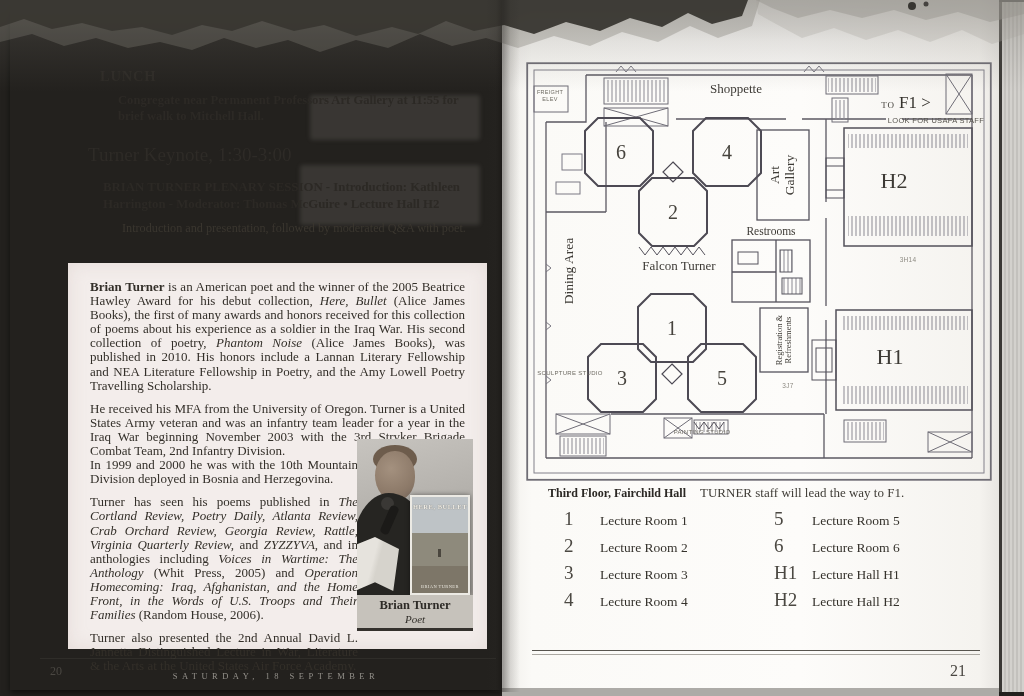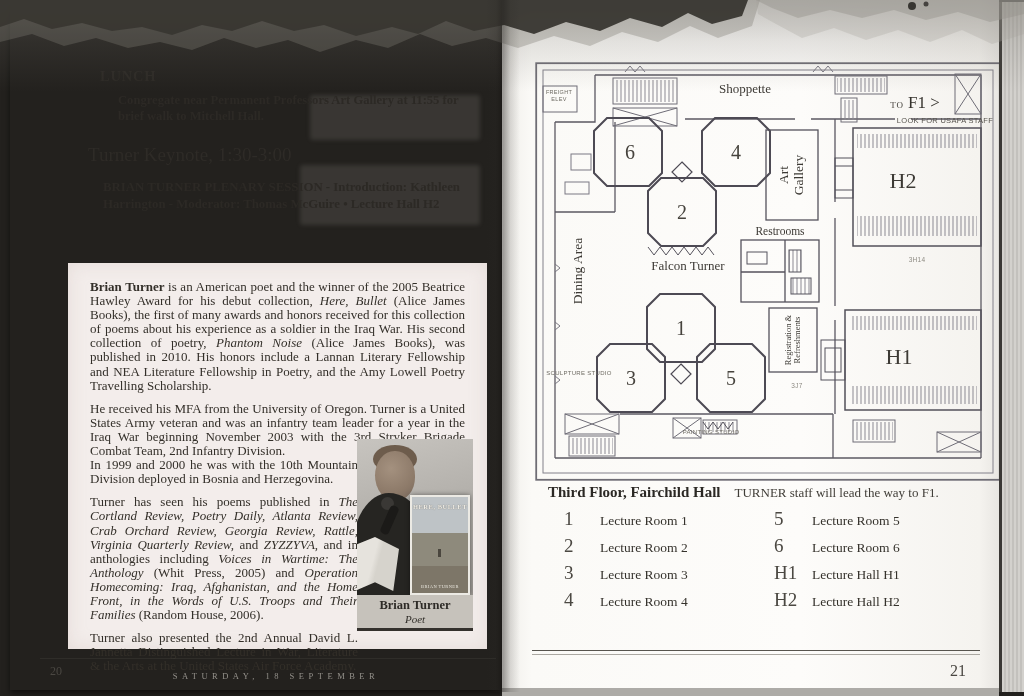--- a/index.html
+++ b/index.html
@@ -72,34 +72,34 @@
   .cap-role{font-size:11px;font-style:italic;color:#33302b;line-height:1.15;}
   .caption-rule{width:116px;height:3px;background:#34312d;}
 
   .lp-rule{left:30px;top:658px;width:456px;height:1px;background:rgba(80,78,73,.28);}
   .lp-num{left:40px;top:664px;font-size:12px;color:#4a4742;}
   .lp-footer{left:128px;top:671px;width:276px;text-align:center;font-size:8.5px;letter-spacing:4.5px;color:#94918b;white-space:nowrap;}
 
   .ghost{position:absolute;background:rgba(175,170,164,.16);filter:blur(2px);border-radius:3px;}
 
   
-  .map{position:absolute;left:33px;top:62px;width:466px;height:414px;}
+  .map{position:absolute;left:24px;top:62px;width:466px;height:414px;}
   .map svg{position:absolute;left:0;top:0;}
   .mlabel{position:absolute;color:#3d3a35;text-align:center;line-height:1.15;}
   .tinylabel{position:absolute;font-family:"Liberation Sans",sans-serif;color:#6e6b63;
     text-align:center;line-height:1.3;letter-spacing:.3px;}
   .vlabel{position:absolute;display:flex;align-items:center;justify-content:center;
     transform:rotate(-90deg);color:#3d3a35;text-align:center;line-height:1.1;}
   .rmnum{position:absolute;transform:translate(-50%,-50%);font-size:20px;color:#46433d;}
   .to-f1{display:flex;align-items:baseline;justify-content:center;gap:4px;}
   .to-f1 .to{font-size:9px;letter-spacing:1px;color:#45423c;}
   .to-f1 .f1{font-size:17px;color:#35322d;}
 
   .rp-head{left:46px;top:483px;white-space:nowrap;}
-  .rp-head .hl{font-size:15px;font-weight:bold;color:#2b2824;}
+  .rp-head .hl{font-size:12px;font-weight:bold;color:#2b2824;}
   .rp-head .sub{font-size:13px;color:#403d37;margin-left:10px;}
 
   .room-col{position:absolute;top:508px;}
   .room-row{display:flex;align-items:baseline;height:27px;}
   .room-num{width:36px;font-size:19px;color:#4b4842;}
   .room-lbl{font-size:13.5px;color:#35322c;}
   .col1{left:62px;}
   .col2{left:272px;}
   .col2 .room-num{width:38px;}
 
@@ -115,20 +115,21 @@
   <div class="page-left">
 
     <div class="ghost" style="left:300px;top:95px;width:170px;height:45px;"></div>
     <div class="ghost" style="left:290px;top:165px;width:180px;height:60px;"></div>
 
     <div class="abs lunch-h">LUNCH</div>
     <div class="abs lunch-p">Congregate near Permanent Professors Art Gallery at 11:55 for brief walk to Mitchell Hall.</div>
 
     <div class="abs keynote-h">Turner Keynote, 1:30-3:00</div>
     <div class="abs session-p">BRIAN TURNER PLENARY SESSION  - Introduction: Kathleen Harrington - Moderator: Thomas McGuire • Lecture Hall H2</div>
+    <div class="abs desc-p">Introduction and presentation, followed by moderated Q&amp;A with poet.</div>
 
     <div class="abs bio-box">
       <div class="bio-text">
         <p><span class="run-b">Brian Turner</span><span> is an American poet and the winner of the 2005 Beatrice Hawley Award for his debut collection, </span><span class="run-i">Here, Bullet</span><span> (Alice James Books), the first of many awards and honors received for this collection of poems about his experience as a soldier in the Iraq War. His second collection of poetry, </span><span class="run-i">Phantom Noise</span><span> (Alice James Books), was published in 2010.  His honors include a Lannan Literary Fellowship and NEA Literature Fellowship in Poetry, and the Amy Lowell Poetry Travelling Scholarship.</span></p>
         <p>He received his MFA from the University of Oregon. Turner is a United States Army veteran and was an infantry team leader for a year in the Iraq War beginning November 2003 with the 3rd Stryker Brigade Combat Team, 2nd Infantry Division.</p>
         <p class="cont bio-narrow">In 1999 and 2000 he was with the 10th Mountain Division deployed in Bosnia and Herzegovina.</p>
         <p class="bio-narrow"><span>Turner has seen his poems published in </span><span class="run-i">The Cortland Review, Poetry Daily, Atlanta Review, Crab Orchard Review, Georgia Review, Rattle, Virginia Quarterly Review,</span><span> and </span><span class="run-i">ZYZZYVA</span><span>, and in anthologies including </span><span class="run-i">Voices in Wartime: The Anthology</span><span> (Whit Press, 2005) and </span><span class="run-i">Operation Homecoming: Iraq, Afghanistan, and the Home Front, in the Words of U.S. Troops and Their Families</span><span> (Random House, 2006).</span></p>
         <p class="bio-narrow">Turner also presented the 2nd Annual David L. Jannetta Distinguished Lecture in War, Literature &amp; the Arts at the United States Air Force Academy.</p>
       </div>
 

